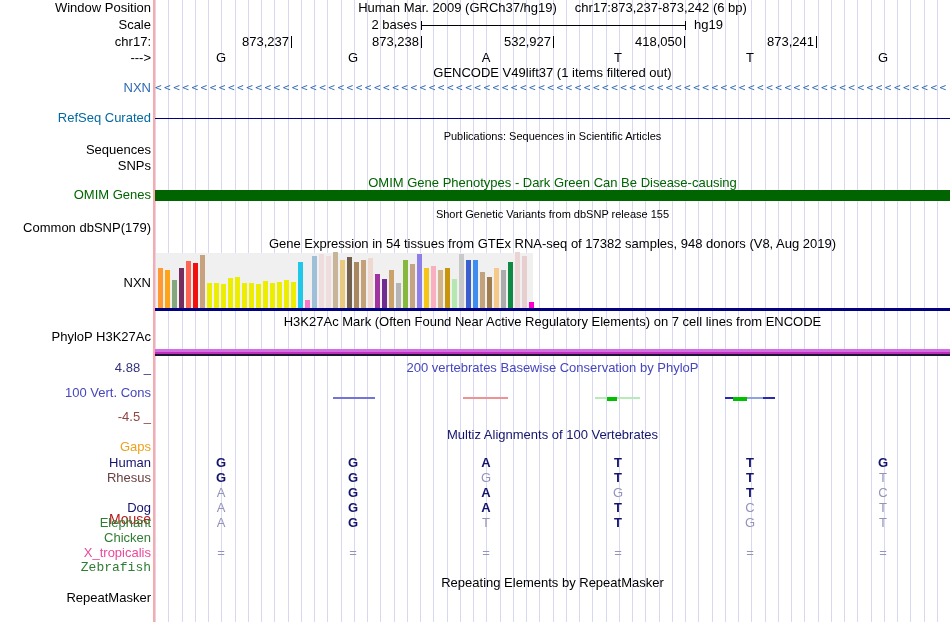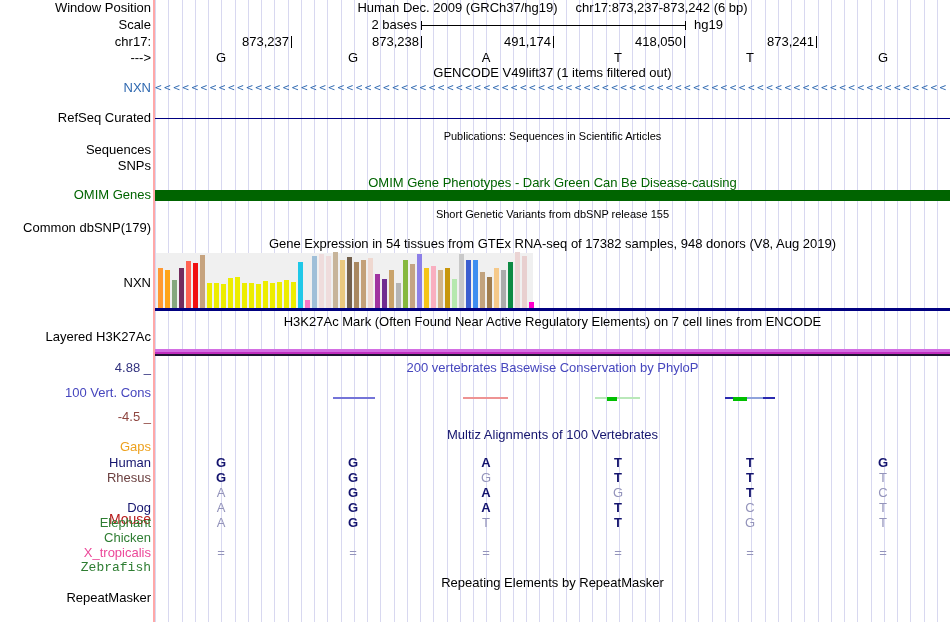--- a/index.html
+++ b/index.html
@@ -26,36 +26,36 @@
 </head>
 <body>
 
 <div id="screen">
 
   <div class="lbl" style="top:1px">Window Position</div>
   <div class="lbl" style="top:18px">Scale</div>
   <div class="lbl" style="top:35px">chr17:</div>
   <div class="lbl" style="top:51px">---&gt;</div>
   <div class="lbl blue-t" style="top:81px">NXN</div>
-  <div class="lbl" style="top:111px;color:#000000">RefSeq Curated</div>
+  <div class="lbl" style="top:111px;color:#0369a1">RefSeq Curated</div>
   <div class="lbl" style="top:143px">Sequences</div>
   <div class="lbl" style="top:159px">SNPs</div>
   <div class="lbl green-t" style="top:188px">OMIM Genes</div>
   <div class="lbl" style="top:221px">Common dbSNP(179)</div>
   <div class="lbl" style="top:276px">NXN</div>
-  <div class="lbl" style="top:330px">Layered H3K27Ac</div>
+  <div class="lbl" style="top:330px">PhyloP H3K27Ac</div>
   <div class="lbl" style="top:361px;color:#33337F">4.88 _</div>
   <div class="lbl cons-t" style="top:386px">100 Vert. Cons</div>
   <div class="lbl" style="top:410px;color:#8F4640">-4.5 _</div>
   <div class="lbl" style="top:591px">RepeatMasker</div>
 
   <div id="track">
 
     <div class="ctitle flexc" style="top:1px">
-      <span>Human Dec. 2009 (GRCh37/hg19)</span>
+      <span>Human Mar. 2009 (GRCh37/hg19)</span>
       <span>chr17:873,237-873,242 (6 bp)</span>
     </div>
 
     <div style="position:absolute;top:18px;right:533px;line-height:14px">2 bases</div>
     <div style="position:absolute;top:25px;left:266px;width:264px;height:1px;background:#000"></div>
     <div style="position:absolute;top:21px;left:266px;width:1px;height:9px;background:#000"></div>
     <div style="position:absolute;top:21px;left:530px;width:1px;height:9px;background:#000"></div>
     <div style="position:absolute;top:18px;left:539px;line-height:14px">hg19</div>
 
     <div class="ctitle" style="top:66px">GENCODE V49lift37 (1 items filtered out)</div>
@@ -138,21 +138,21 @@
 
     <div class="ctitle cons-t" style="top:361px">200 vertebrates Basewise Conservation by PhyloP</div>
 
     <div class="ctitle navy" style="top:428px">Multiz Alignments of 100 Vertebrates</div>
 
     <div class="ctitle" style="top:576px">Repeating Elements by RepeatMasker</div>
   <div style="position: absolute; line-height: 14px; top: 35px; right: 661px; font-size: 13px;">873,237</div>
       <div style="position: absolute; line-height: 14px; top: 36px; left: 136px; width: 1px; height: 12px; background: rgb(0, 0, 0);"></div>
       <div style="position: absolute; line-height: 14px; top: 35px; right: 531px; font-size: 13px;">873,238</div>
       <div style="position: absolute; line-height: 14px; top: 36px; left: 266px; width: 1px; height: 12px; background: rgb(0, 0, 0);"></div>
-      <div style="position: absolute; line-height: 14px; top: 35px; right: 399px; font-size: 13px;">491,174</div>
+      <div style="position: absolute; line-height: 14px; top: 35px; right: 399px; font-size: 13px;">532,927</div>
       <div style="position: absolute; line-height: 14px; top: 36px; left: 398px; width: 1px; height: 12px; background: rgb(0, 0, 0);"></div>
       <div style="position: absolute; line-height: 14px; top: 35px; right: 268px; font-size: 13px;">418,050</div>
       <div style="position: absolute; line-height: 14px; top: 36px; left: 529px; width: 1px; height: 12px; background: rgb(0, 0, 0);"></div>
       <div style="position: absolute; line-height: 14px; top: 35px; right: 136px; font-size: 13px;">873,241</div>
       <div style="position: absolute; line-height: 14px; top: 36px; left: 661px; width: 1px; height: 12px; background: rgb(0, 0, 0);"></div>
       <div style="position: absolute; line-height: 14px; top: 51px; left: 66px; transform: translateX(-50%); font-size: 13px;">G</div>
       <div style="position: absolute; line-height: 14px; top: 51px; left: 198px; transform: translateX(-50%); font-size: 13px;">G</div>
       <div style="position: absolute; line-height: 14px; top: 51px; left: 331px; transform: translateX(-50%); font-size: 13px;">A</div>
       <div style="position: absolute; line-height: 14px; top: 51px; left: 463px; transform: translateX(-50%); font-size: 13px;">T</div>
       <div style="position: absolute; line-height: 14px; top: 51px; left: 595px; transform: translateX(-50%); font-size: 13px;">T</div>

